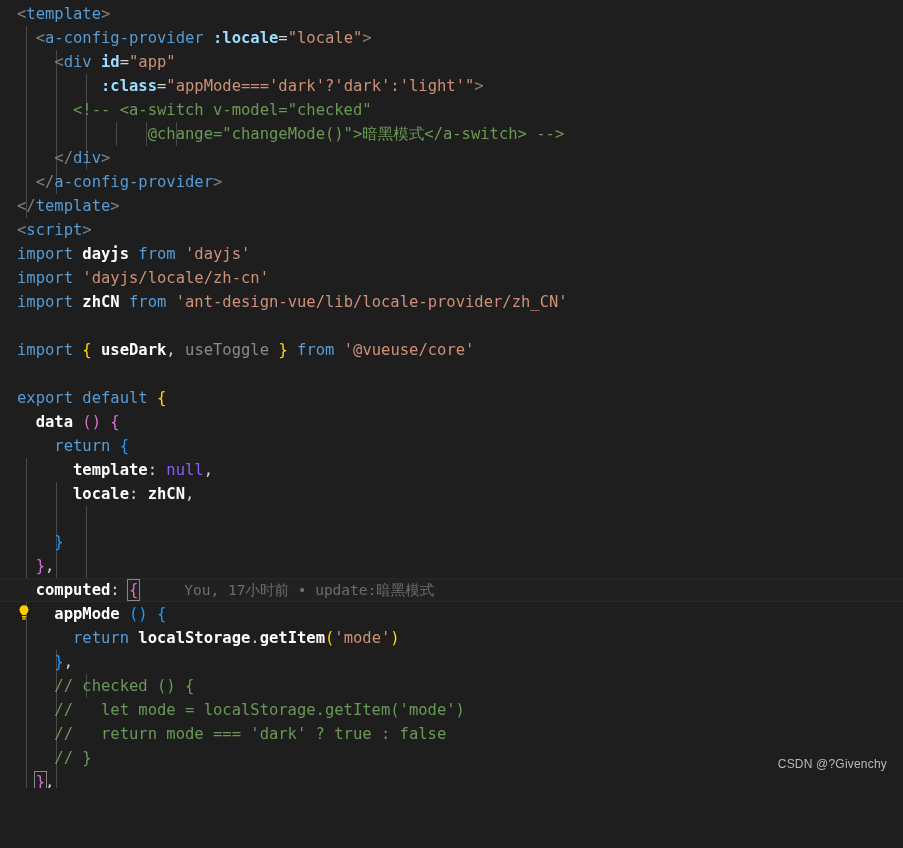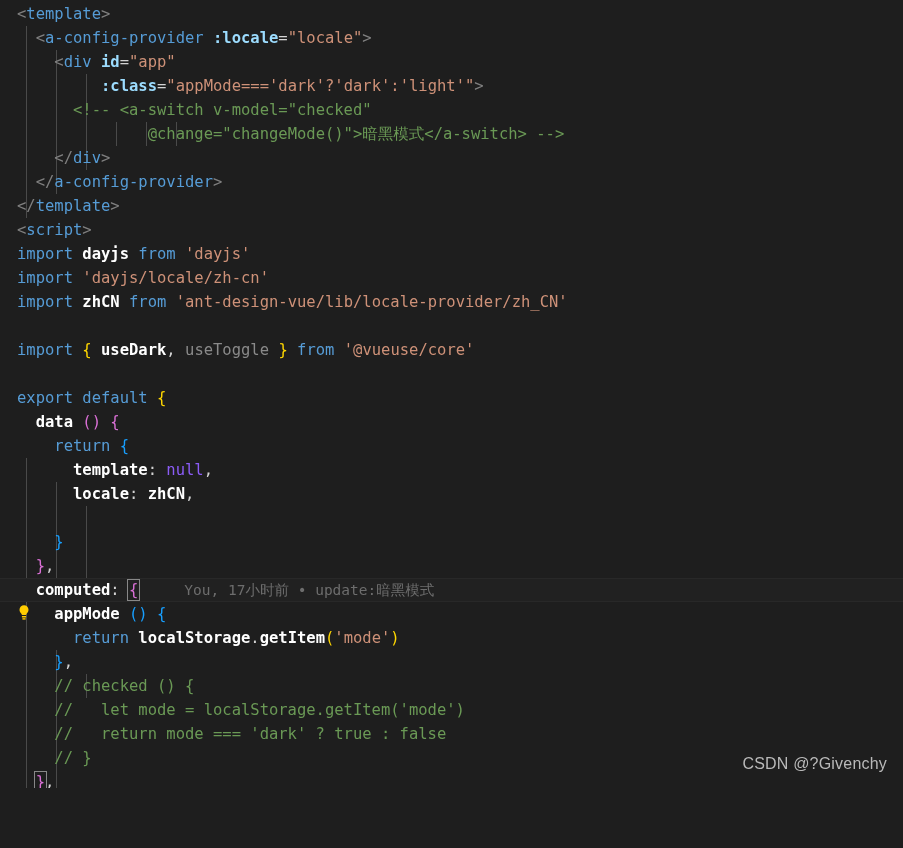--- a/index.html
+++ b/index.html
@@ -85,21 +85,21 @@
     outline: 1px solid #888888;
     outline-offset: 1px;
   }
   
   .watermark {
     position: absolute;
     right: 16px;
     bottom: 12px;
     color: #b9b9b9;
     font-family: "Liberation Sans", sans-serif;
-    font-size: 16px;
+    font-size: 12px;
     letter-spacing: 0.2px;
     z-index: 10;
     margin-left: 40px;
   }
   .cjk { font-family: "DejaVu Sans", "Liberation Sans", sans-serif; }
 </style>
 </head>
 <body>
 
 <div id="editor">

